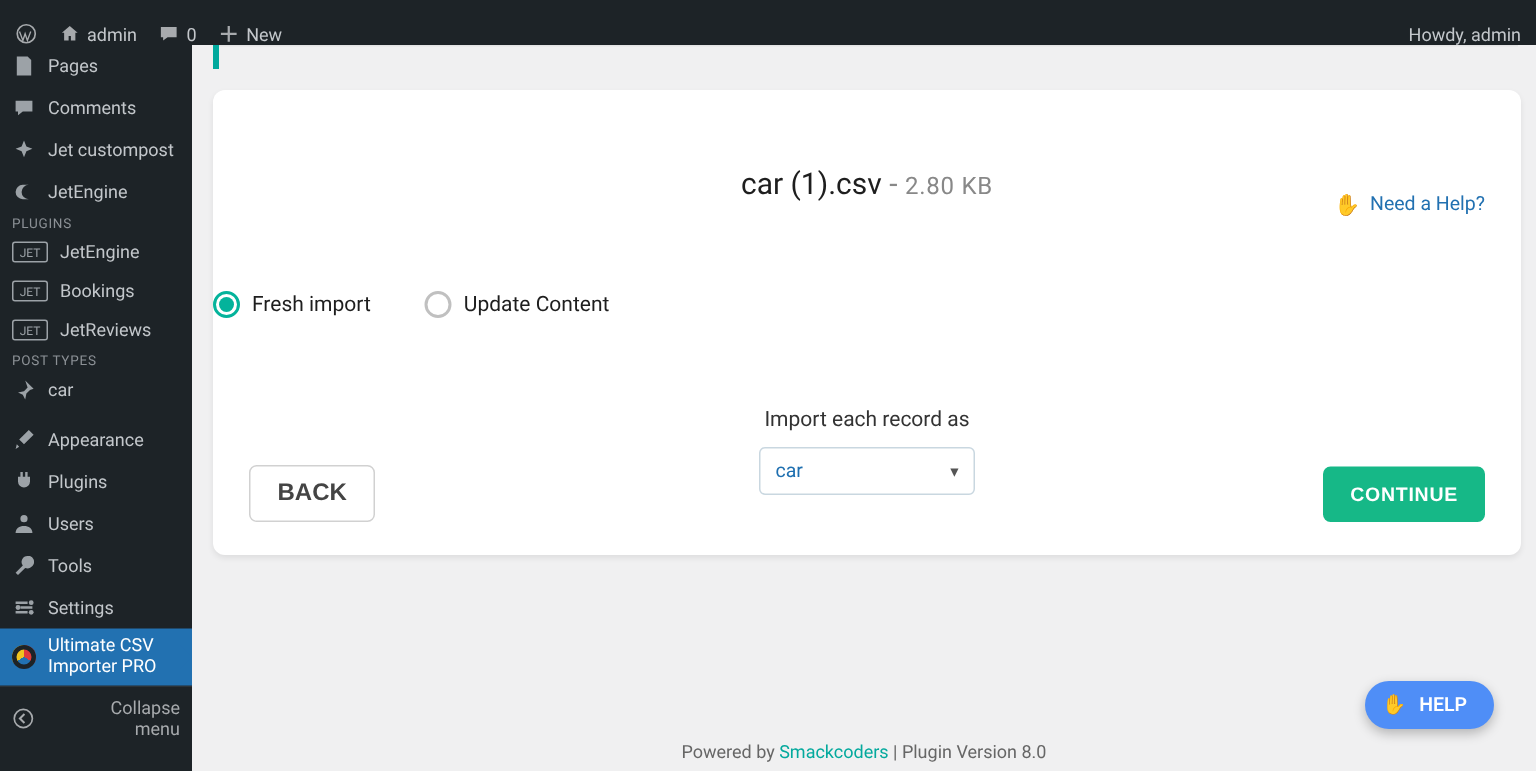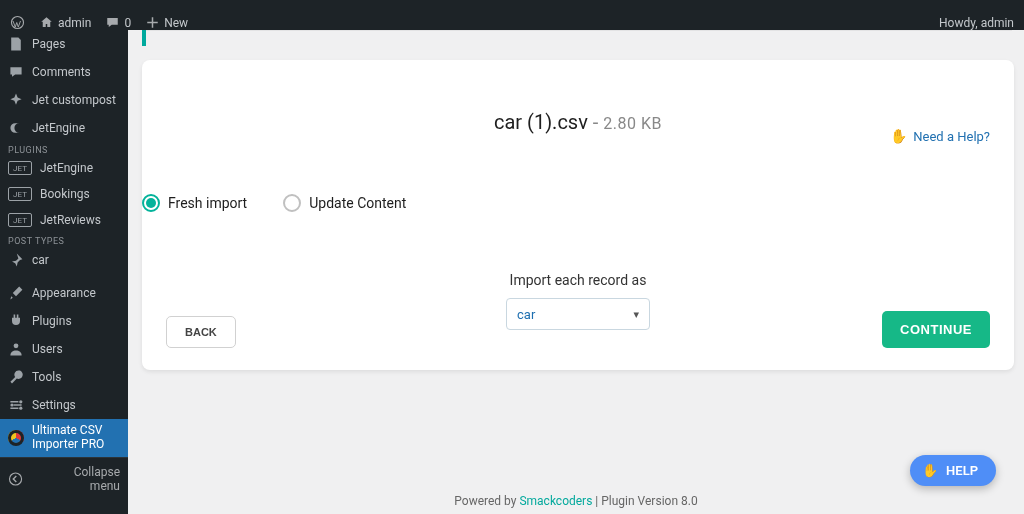--- a/index.html
+++ b/index.html
@@ -96,21 +96,21 @@
   .select {
     position:absolute; top:238px; left:50%; transform:translateX(-50%);
     width:144px; height:32px; border:1px solid #c9d7e0; border-radius:4px;
     background:#fff; display:flex; align-items:center; padding:0 10px;
     font-size:13px; color:#1e6fb0; cursor:pointer;
   }
   .select .caret { margin-left:auto; color:#555; font-size:11px; }
   .back-btn {
     position:absolute; left:24px; bottom:22px;
     border:1px solid #d1d1d1; background:#fff; color:#444; font-weight:600;
-    font-size:11px; padding:9px 18px; border-radius:5px; cursor:pointer;
+    font-size:16px; padding:9px 18px; border-radius:5px; cursor:pointer;
   }
   .continue-btn {
     position:absolute; right:24px; bottom:22px;
     background:#16b887; color:#fff; border:none; font-weight:700;
     font-size:13px; letter-spacing:0.5px; padding:11px 18px; border-radius:5px;
     cursor:pointer;
   }
 
   .footer {
     position:absolute; left:128px; right:0; bottom:6px; text-align:center;

